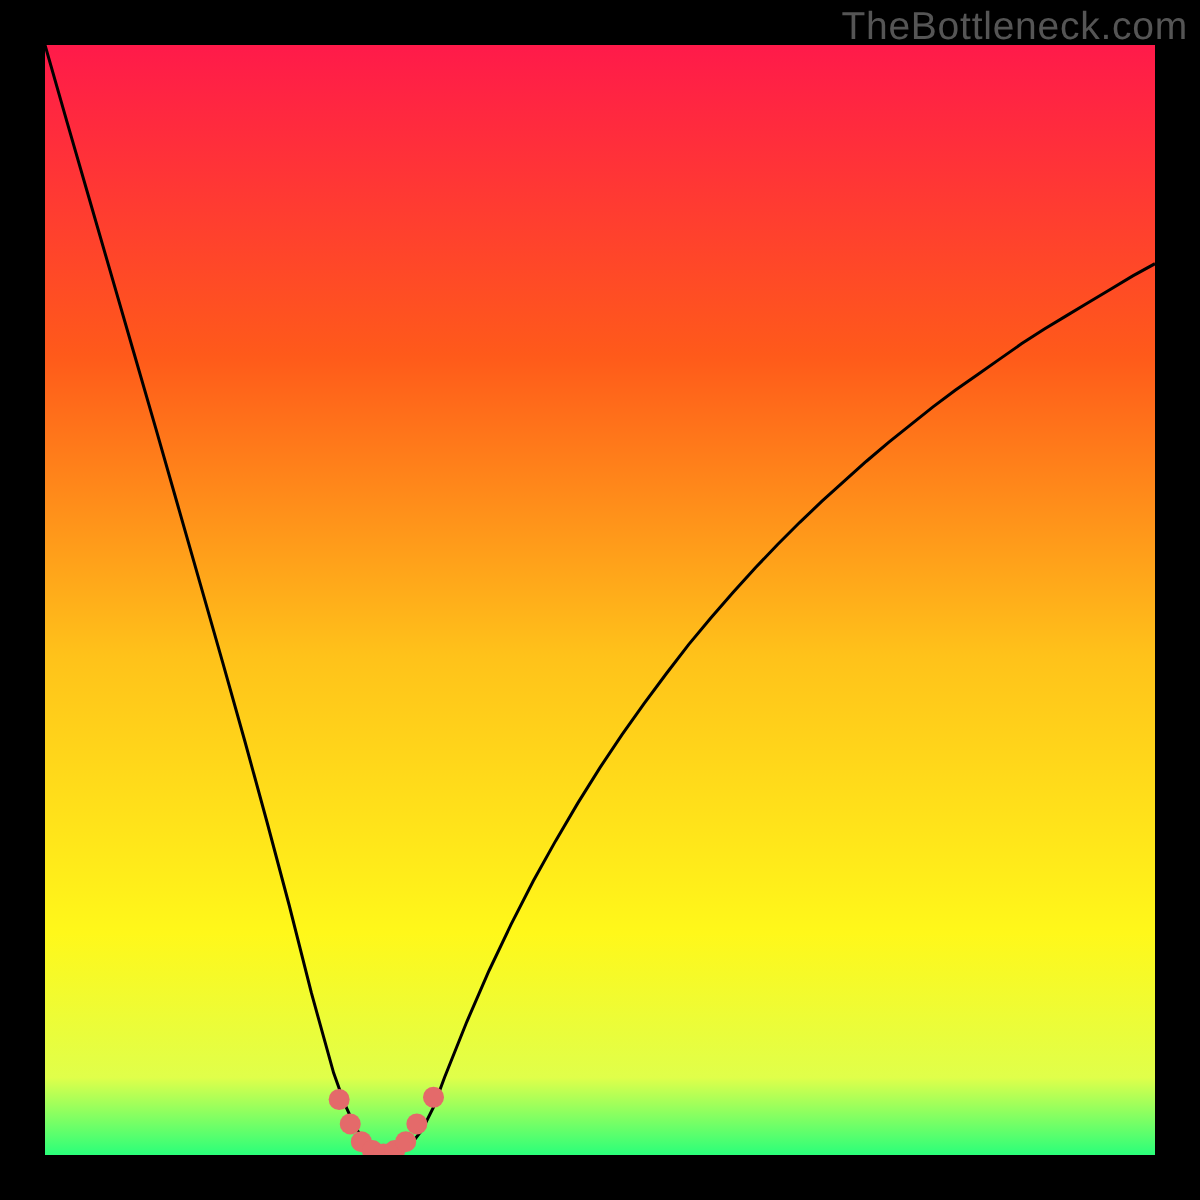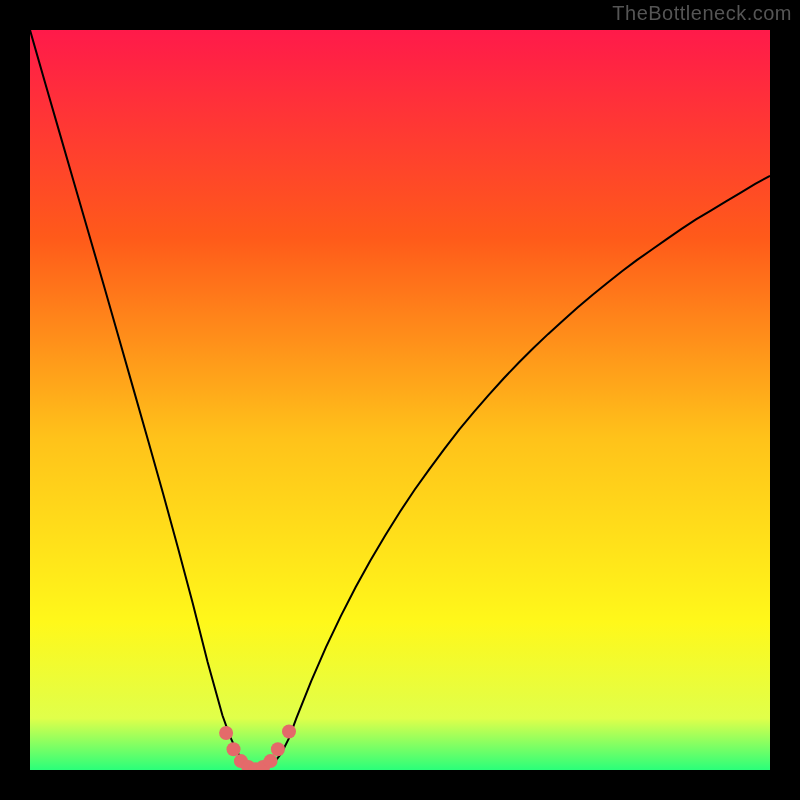--- a/index.html
+++ b/index.html
@@ -22,21 +22,21 @@
     left: 30px;
     top: 30px;
     width: 740px;
     height: 740px;
   }
   .watermark {
     position: absolute;
     top: 2px;
     right: 8px;
     color: #555;
-    font-size: 20px;
+    font-size: 26px;
     font-weight: 500;
     letter-spacing: 0.5px;
   }
 </style>
 </head>
 <body>
 
 <div class="frame">
   <div class="watermark">TheBottleneck.com</div>
   <svg class="plot" viewBox="0 0 740 740" preserveAspectRatio="none">

